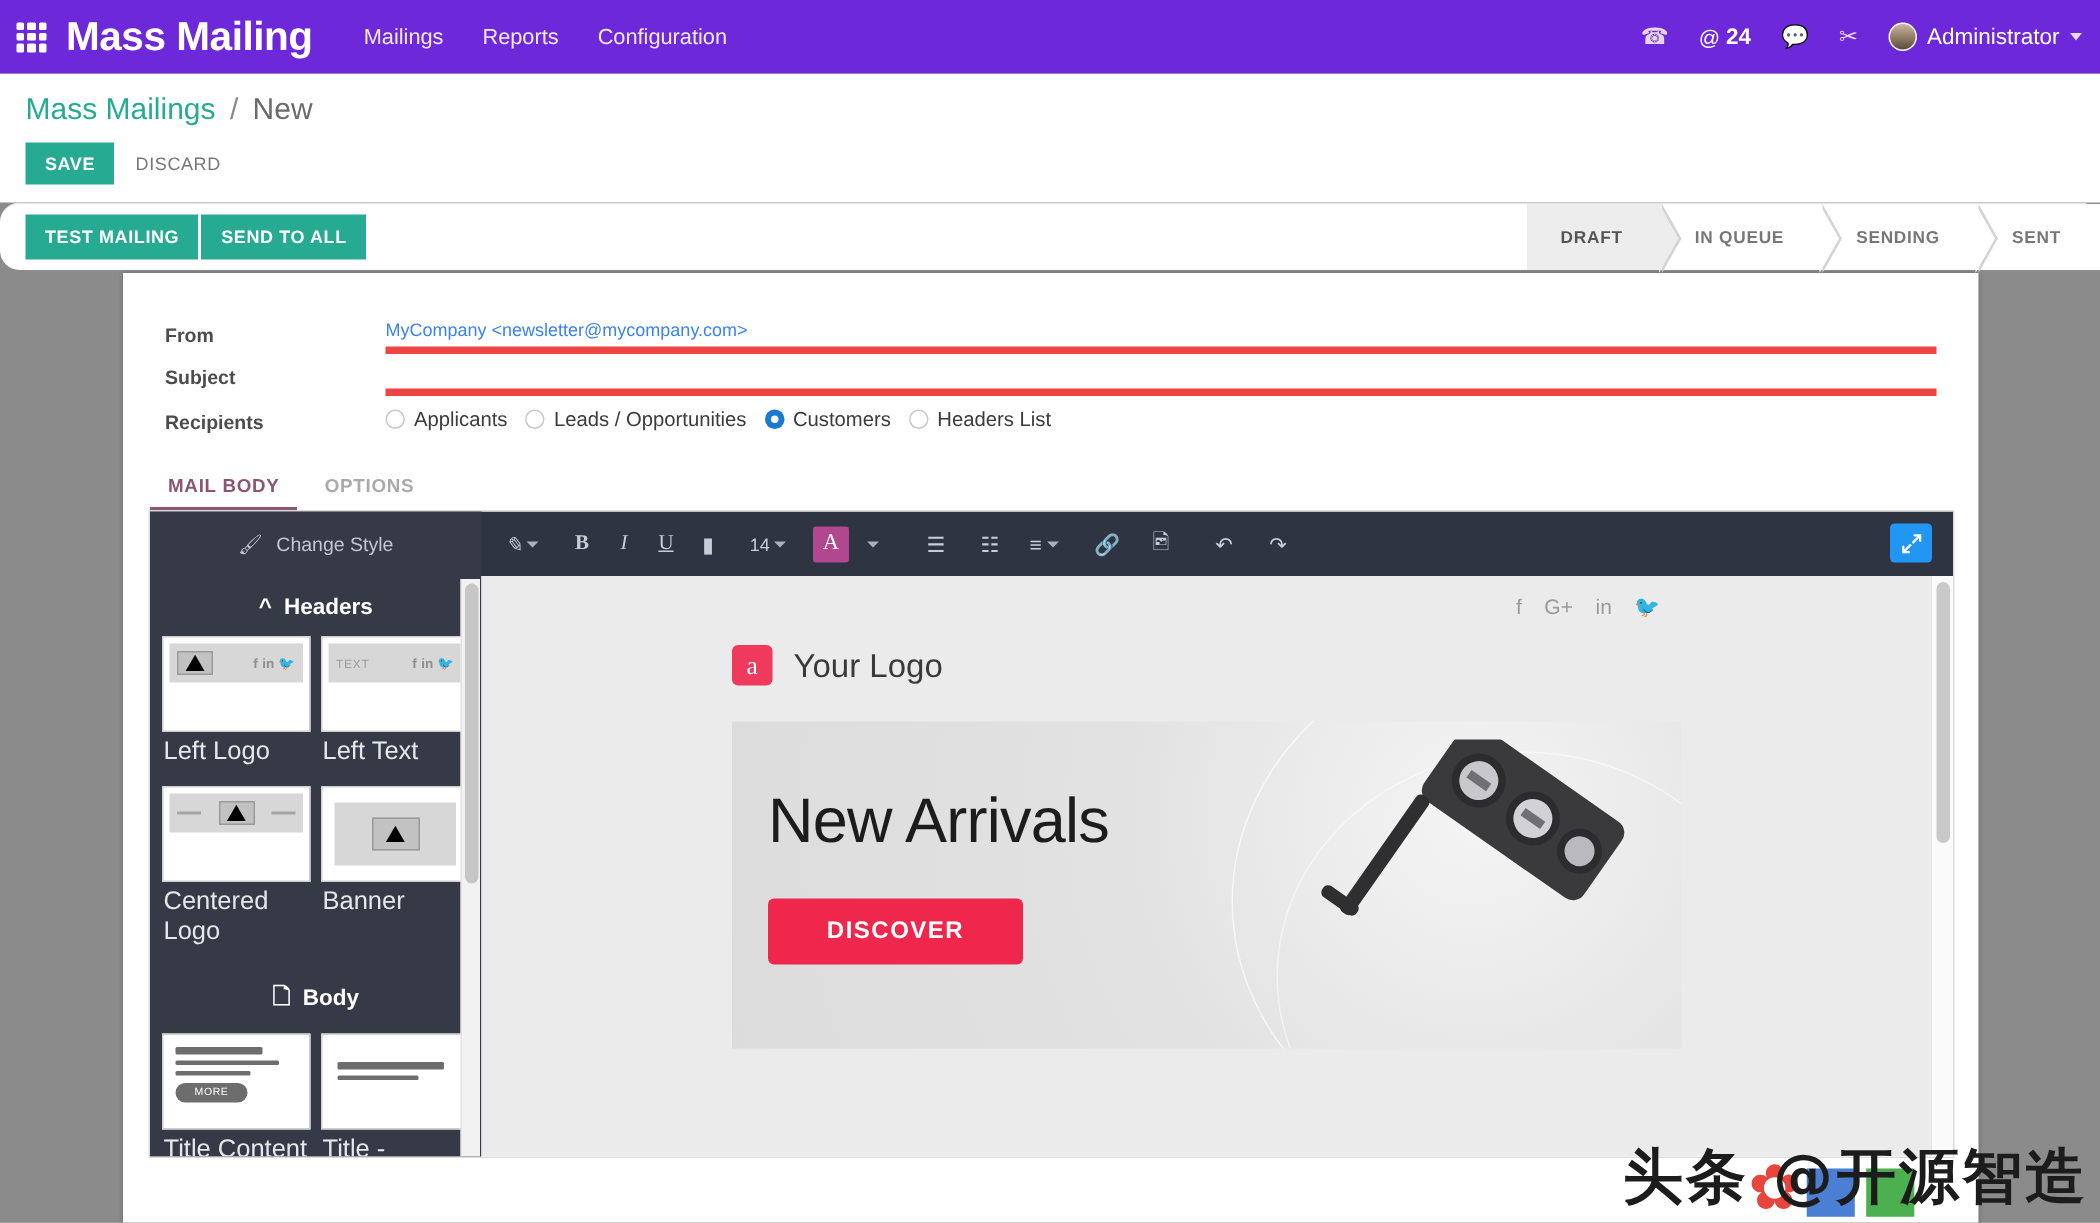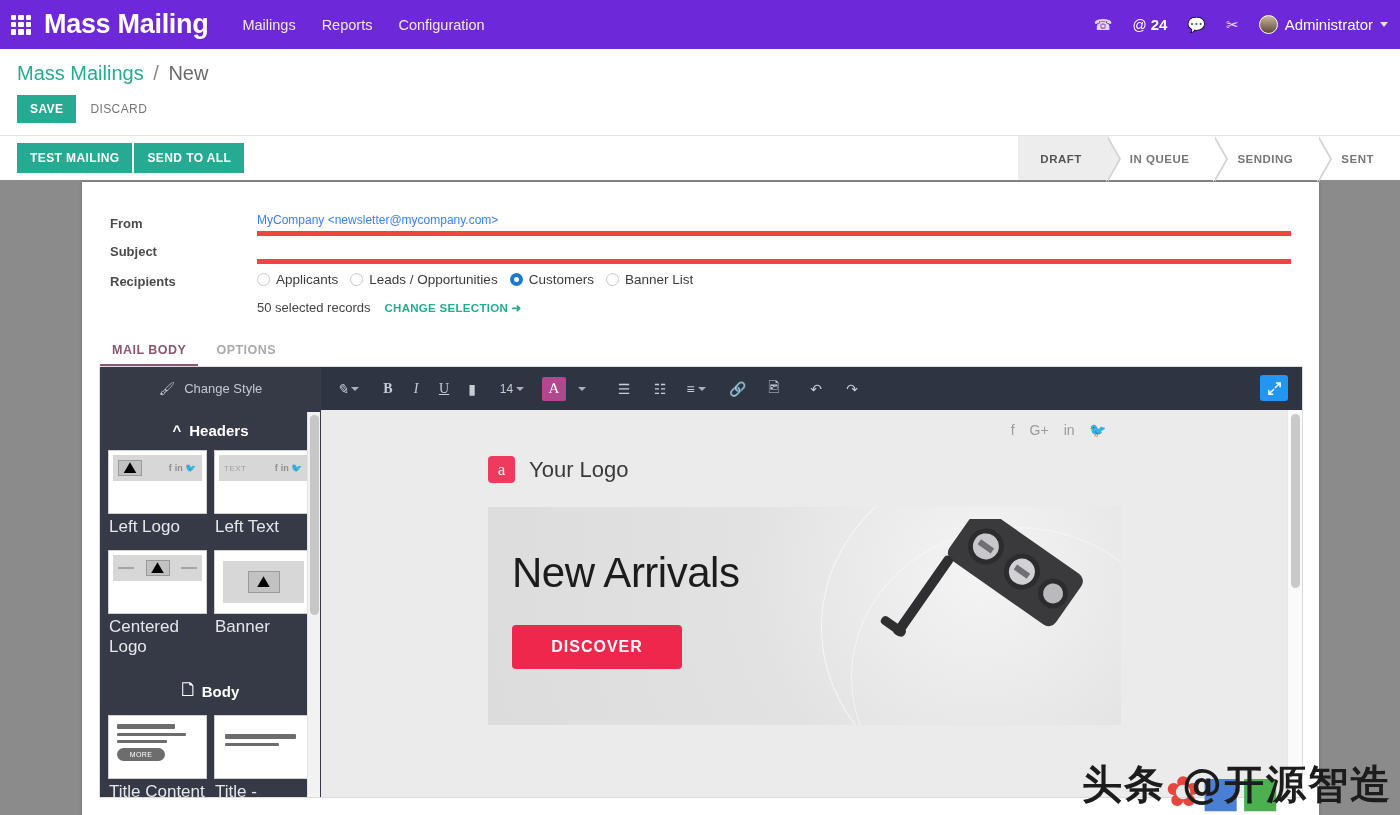--- a/index.html
+++ b/index.html
@@ -63,21 +63,21 @@
   }
   .btn-discard {
     background: none; border: none; color: #777; font-size: 12px; font-weight: normal;
     letter-spacing: .4px; cursor: pointer; padding: 7px 4px;
   }
 
   
   .statusrow {
     background: #fff; border-top: 1px solid #e4e4e4;
     height: 45px; display: flex; align-items: center;
-    padding-left: 17px; position: relative;
+    padding-left: 17px; position: relative; border-radius: 13px;
   }
   .btn-primary {
     background: #26ab92; color: #fff; border: none; cursor: pointer;
     font-size: 12px; font-weight: bold; letter-spacing: .4px;
     padding: 8px 13px; margin-right: 2px;
   }
   .statusbar { position: absolute; right: 0; top: 0; height: 45px; display: flex; align-items: stretch; }
   .st {
     display: flex; align-items: center; padding: 0 26px 0 22px;
     font-size: 11.5px; font-weight: bold; letter-spacing: .5px;
@@ -381,29 +381,22 @@
           <label class="radio-opt">
             <span class="rdot"></span>
             <span>Leads / Opportunities</span>
           </label>
           <label class="radio-opt sel">
             <span class="rdot"></span>
             <span>Customers</span>
           </label>
           <label class="radio-opt">
             <span class="rdot"></span>
-            <span>Banner List</span>
+            <span>Headers List</span>
           </label>
-        </div>
-        <div class="selline" style="margin-top:13px;">
-          <span>50 selected records</span>
-          <span class="chg-sel">
-            <span>CHANGE SELECTION</span>
-            <span>➜</span>
-          </span>
         </div>
       </div>
     </div>
 
     <div class="tabs">
       <div class="tab active">MAIL BODY</div>
       <div class="tab">OPTIONS</div>
     </div>
 
     <div class="editor-wrap">

